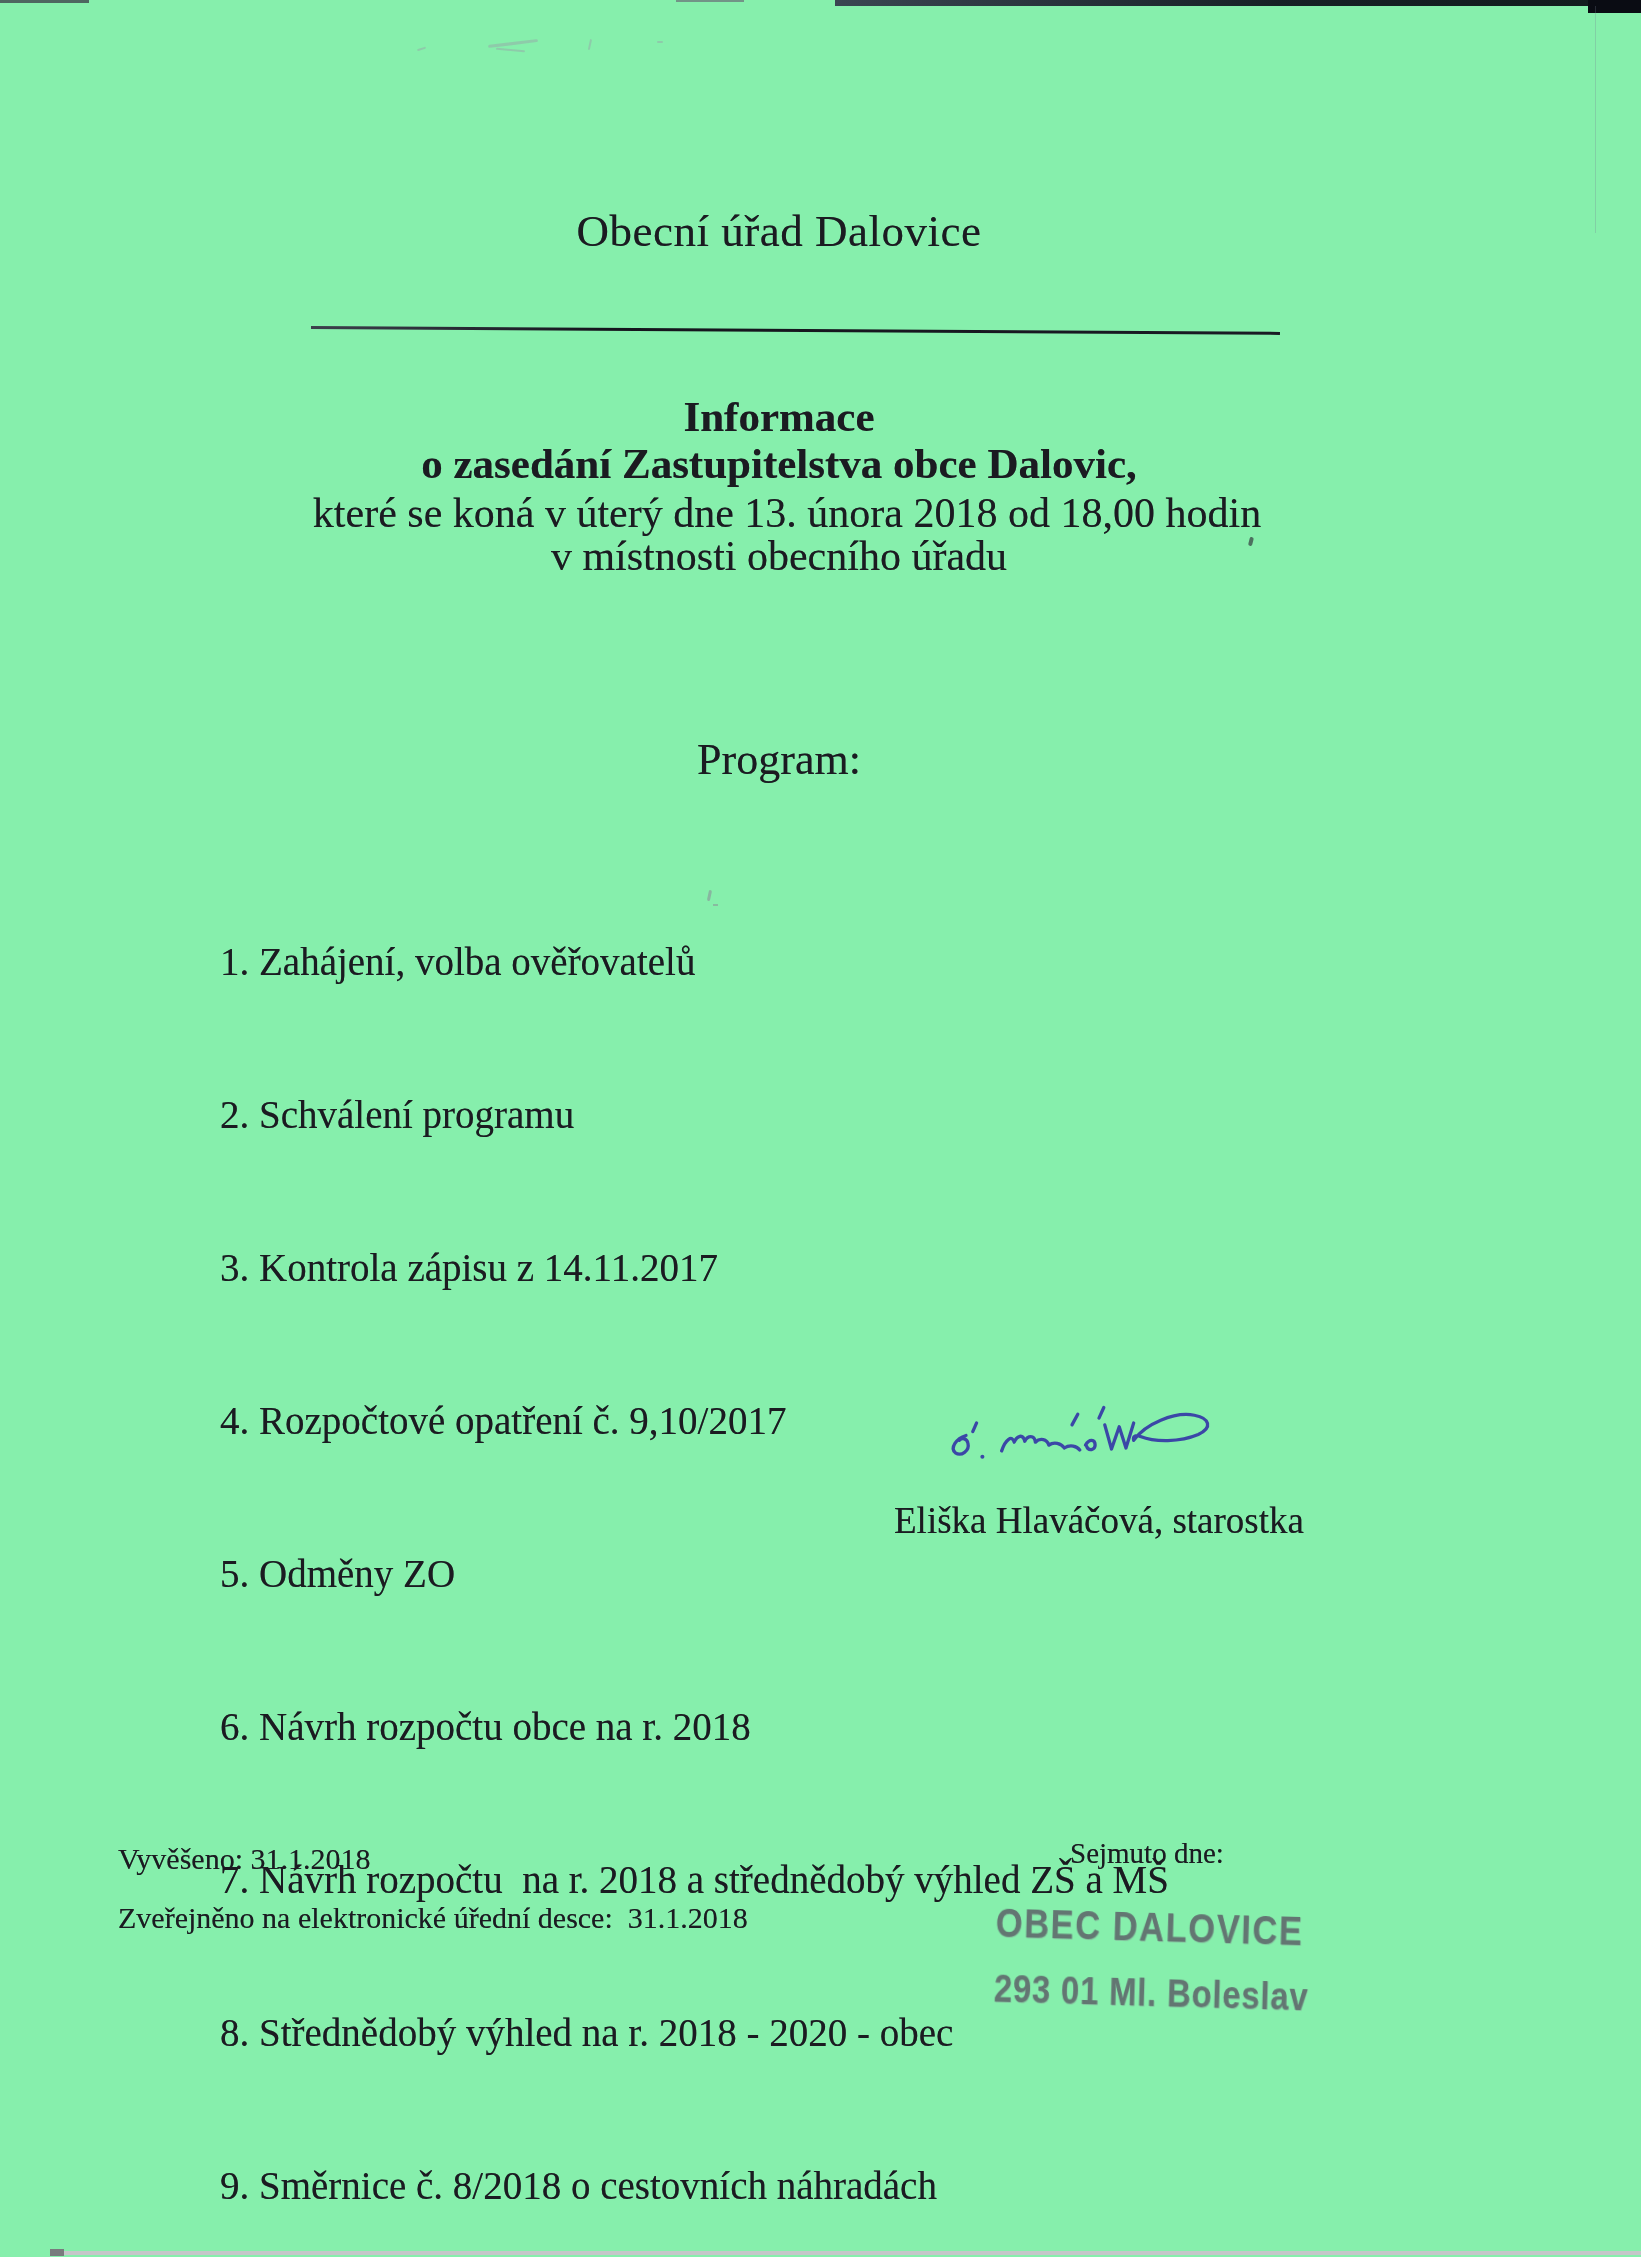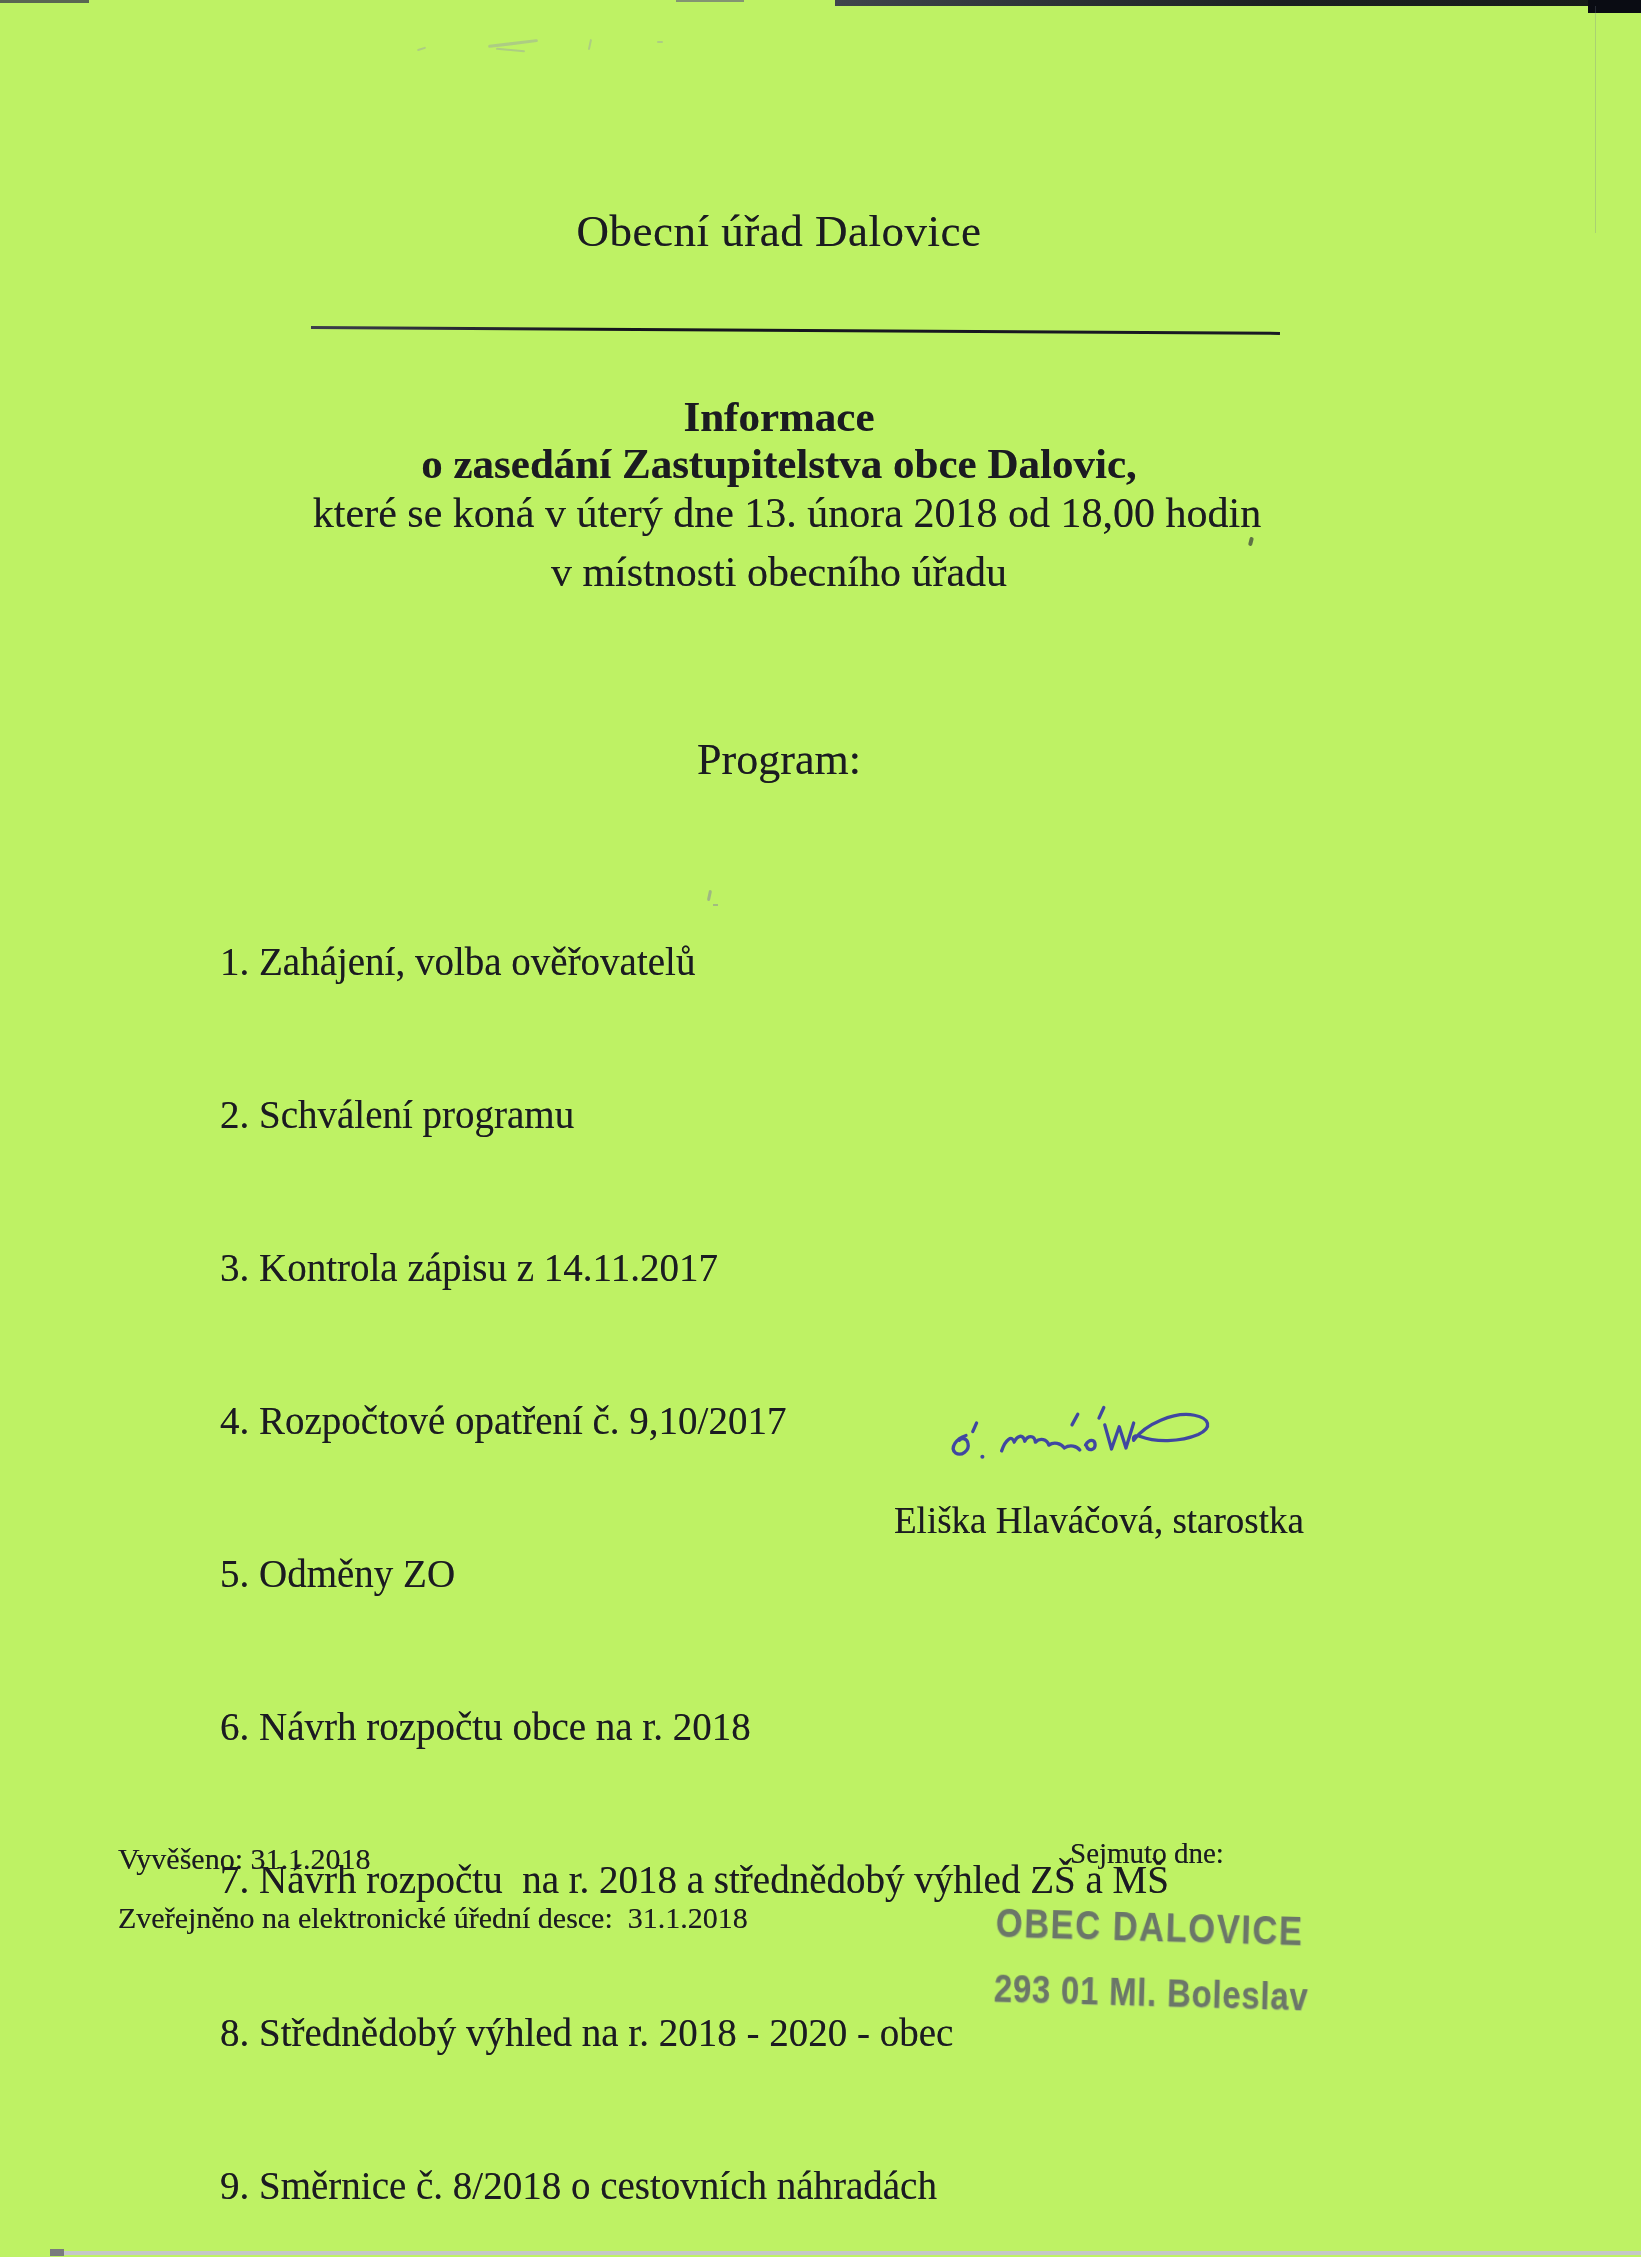--- a/index.html
+++ b/index.html
@@ -6,21 +6,21 @@
   html, body {
     margin: 0;
     padding: 0;
     background: #e8e8e8;
   }
   .page {
     position: relative;
     width: 1641px;
     height: 2257px;
     margin: 0 auto;
-    background: #bef264;
+    background: #86efac;
     overflow: hidden;
     font-family: "Liberation Serif", "DejaVu Serif", serif;
     color: var(--text-black, #1b1b21);
   }
   .abs { position: absolute; }
   .centerline {
     position: absolute;
     left: 0;
     width: 1558px;
     text-align: center;
@@ -38,21 +38,21 @@
     transform: rotate(0.35deg);
     transform-origin: left center;
   }
 
   
   .notice-line { font-size: 42px; }
   .notice-bold { font-weight: 700; font-size: 43px; }
   .n1 { top: 392px; }
   .n2 { top: 439px; }
   .n3 { top: 489px; margin-left: 8px; }
-  .n4 { top: 548px; }
+  .n4 { top: 532px; }
 
   
   .program-heading { top: 734px; font-size: 44px; }
   .program-list {
     position: absolute;
     left: 220px; top: 834px;
     font-size: 39px;
     line-height: 51px;
     white-space: pre;
   }

